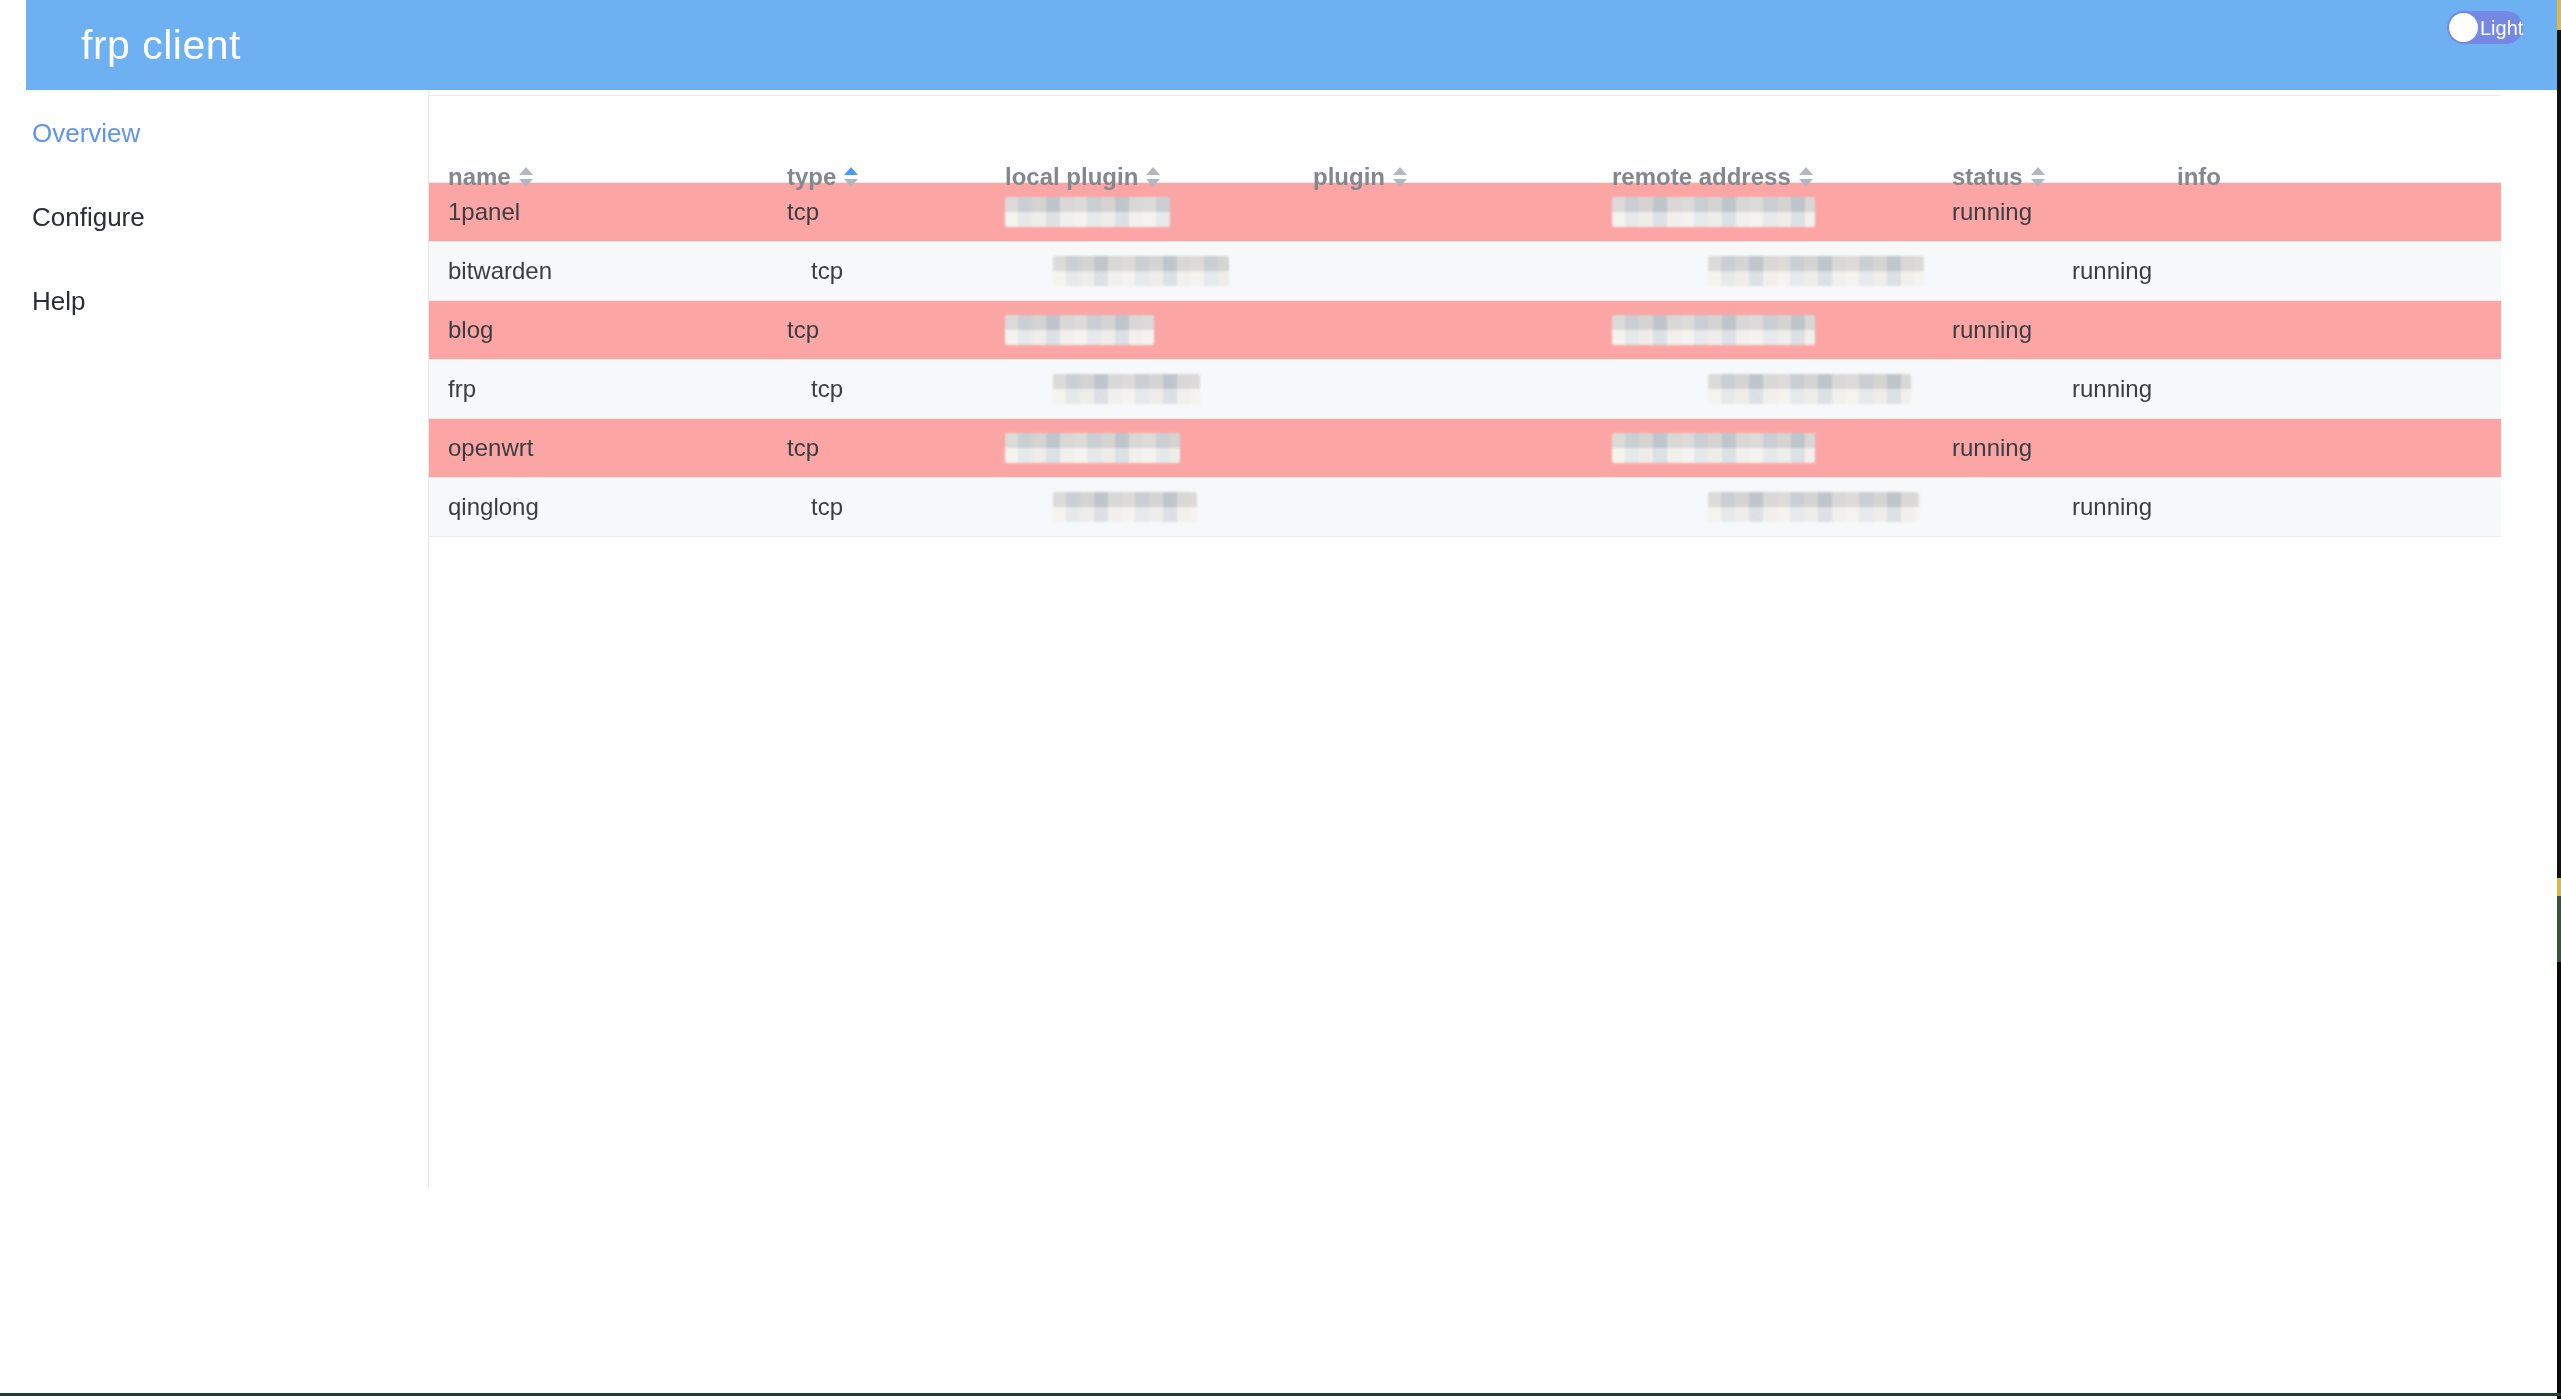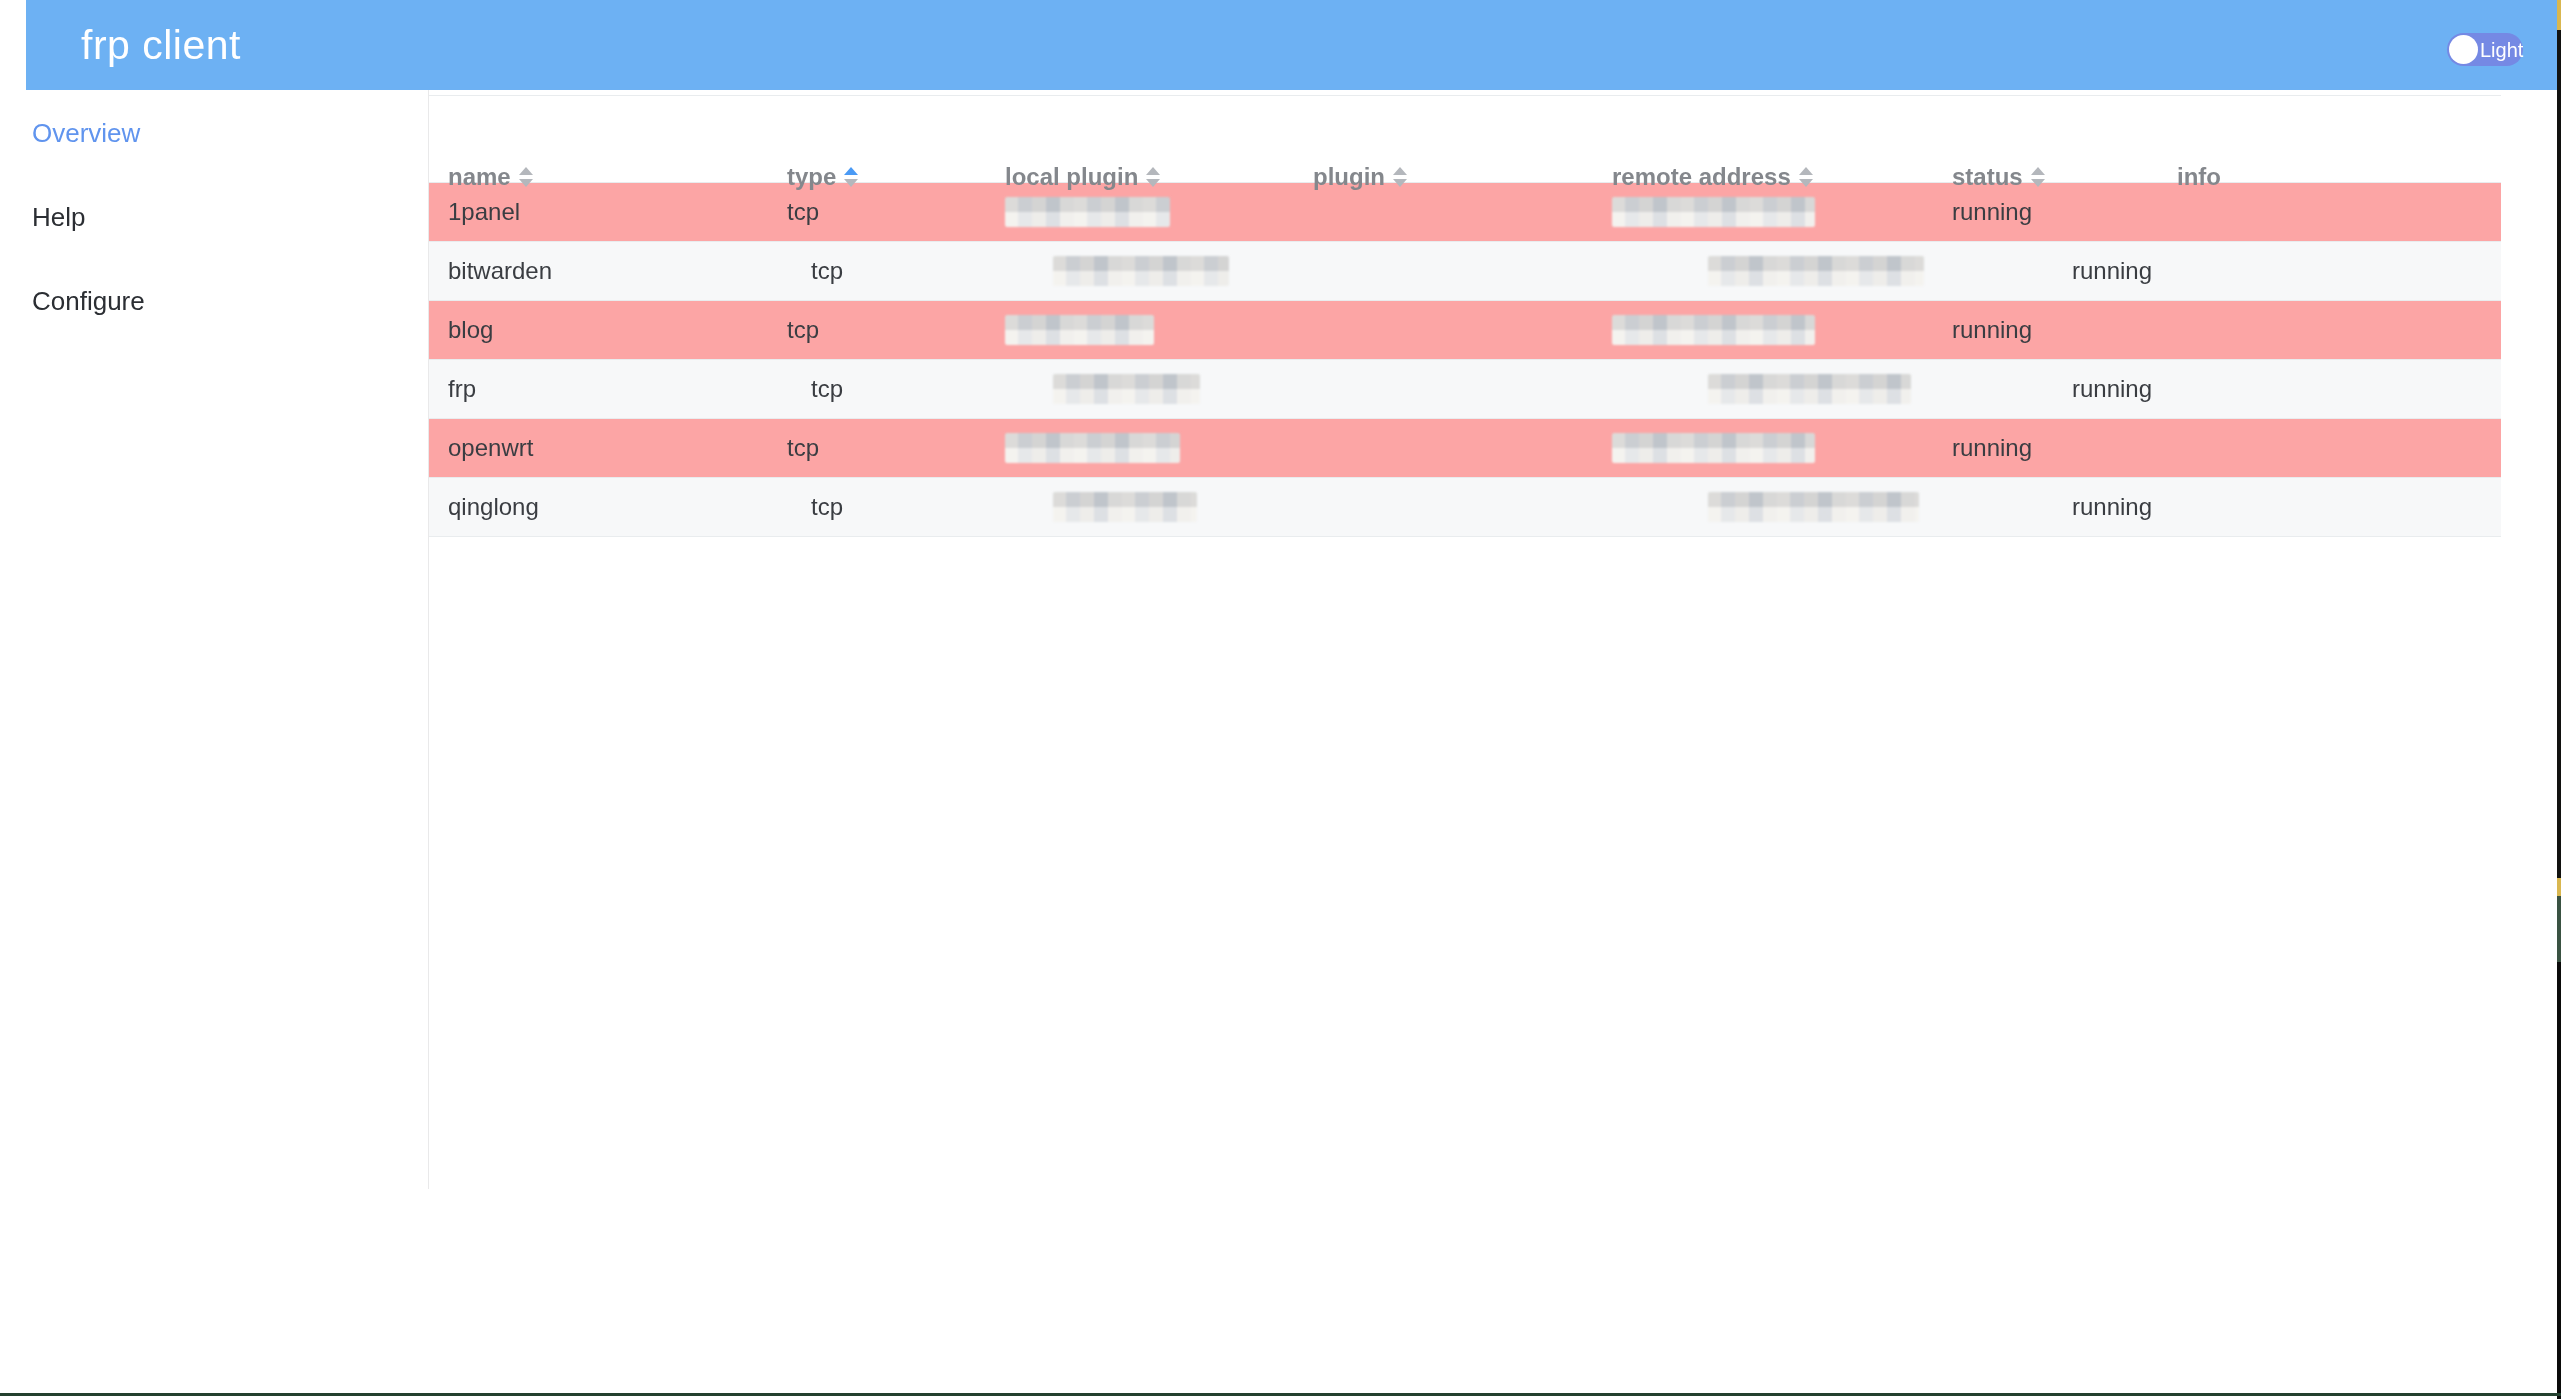--- a/index.html
+++ b/index.html
@@ -13,21 +13,21 @@
     height:90px; width:100%;
     background:var(--header-bg,#6db1f3);
     display:flex; align-items:center;
     padding-left:55px;
     position:relative;
     margin-left:26px;
   }
   .app-title { font-size:41px; font-weight:300; color:#fff; letter-spacing:.5px; }
 
   .theme-toggle {
-    position:absolute; top:33px; right:64px;
+    position:absolute; top:11px; right:64px;
     width:76px; height:33px; border-radius:17px;
     background:var(--toggle-bg,#7589e4);
     display:flex; align-items:center; padding:2px;
     cursor:pointer;
   }
   .toggle-knob { width:29px; height:29px; border-radius:50%; background:#fff; flex:0 0 auto; }
   .toggle-label { color:#fff; font-size:20px; line-height:1; margin-left:2px; }
 
   
   .layout { display:flex; height:1099px;justify-content:space-between; }
@@ -98,22 +98,22 @@
     <div class="theme-toggle">
       <span class="toggle-knob"></span>
       <span class="toggle-label">Light</span>
     </div>
   </header>
 
   <div class="layout">
     <nav class="sidebar">
       <ul id="sidebar-list">
           <li class="active">Overview</li>
+          <li>Configure</li>
           <li>Help</li>
-          <li>Configure</li>
         </ul>
     </nav>
 
     <main class="content">
       <div class="table">
         <div class="thead grid-row" id="table-head">
             <div class="th">
               <span class="th-label">name</span>
               <span class="sort">
                 <i class="up"></i>

